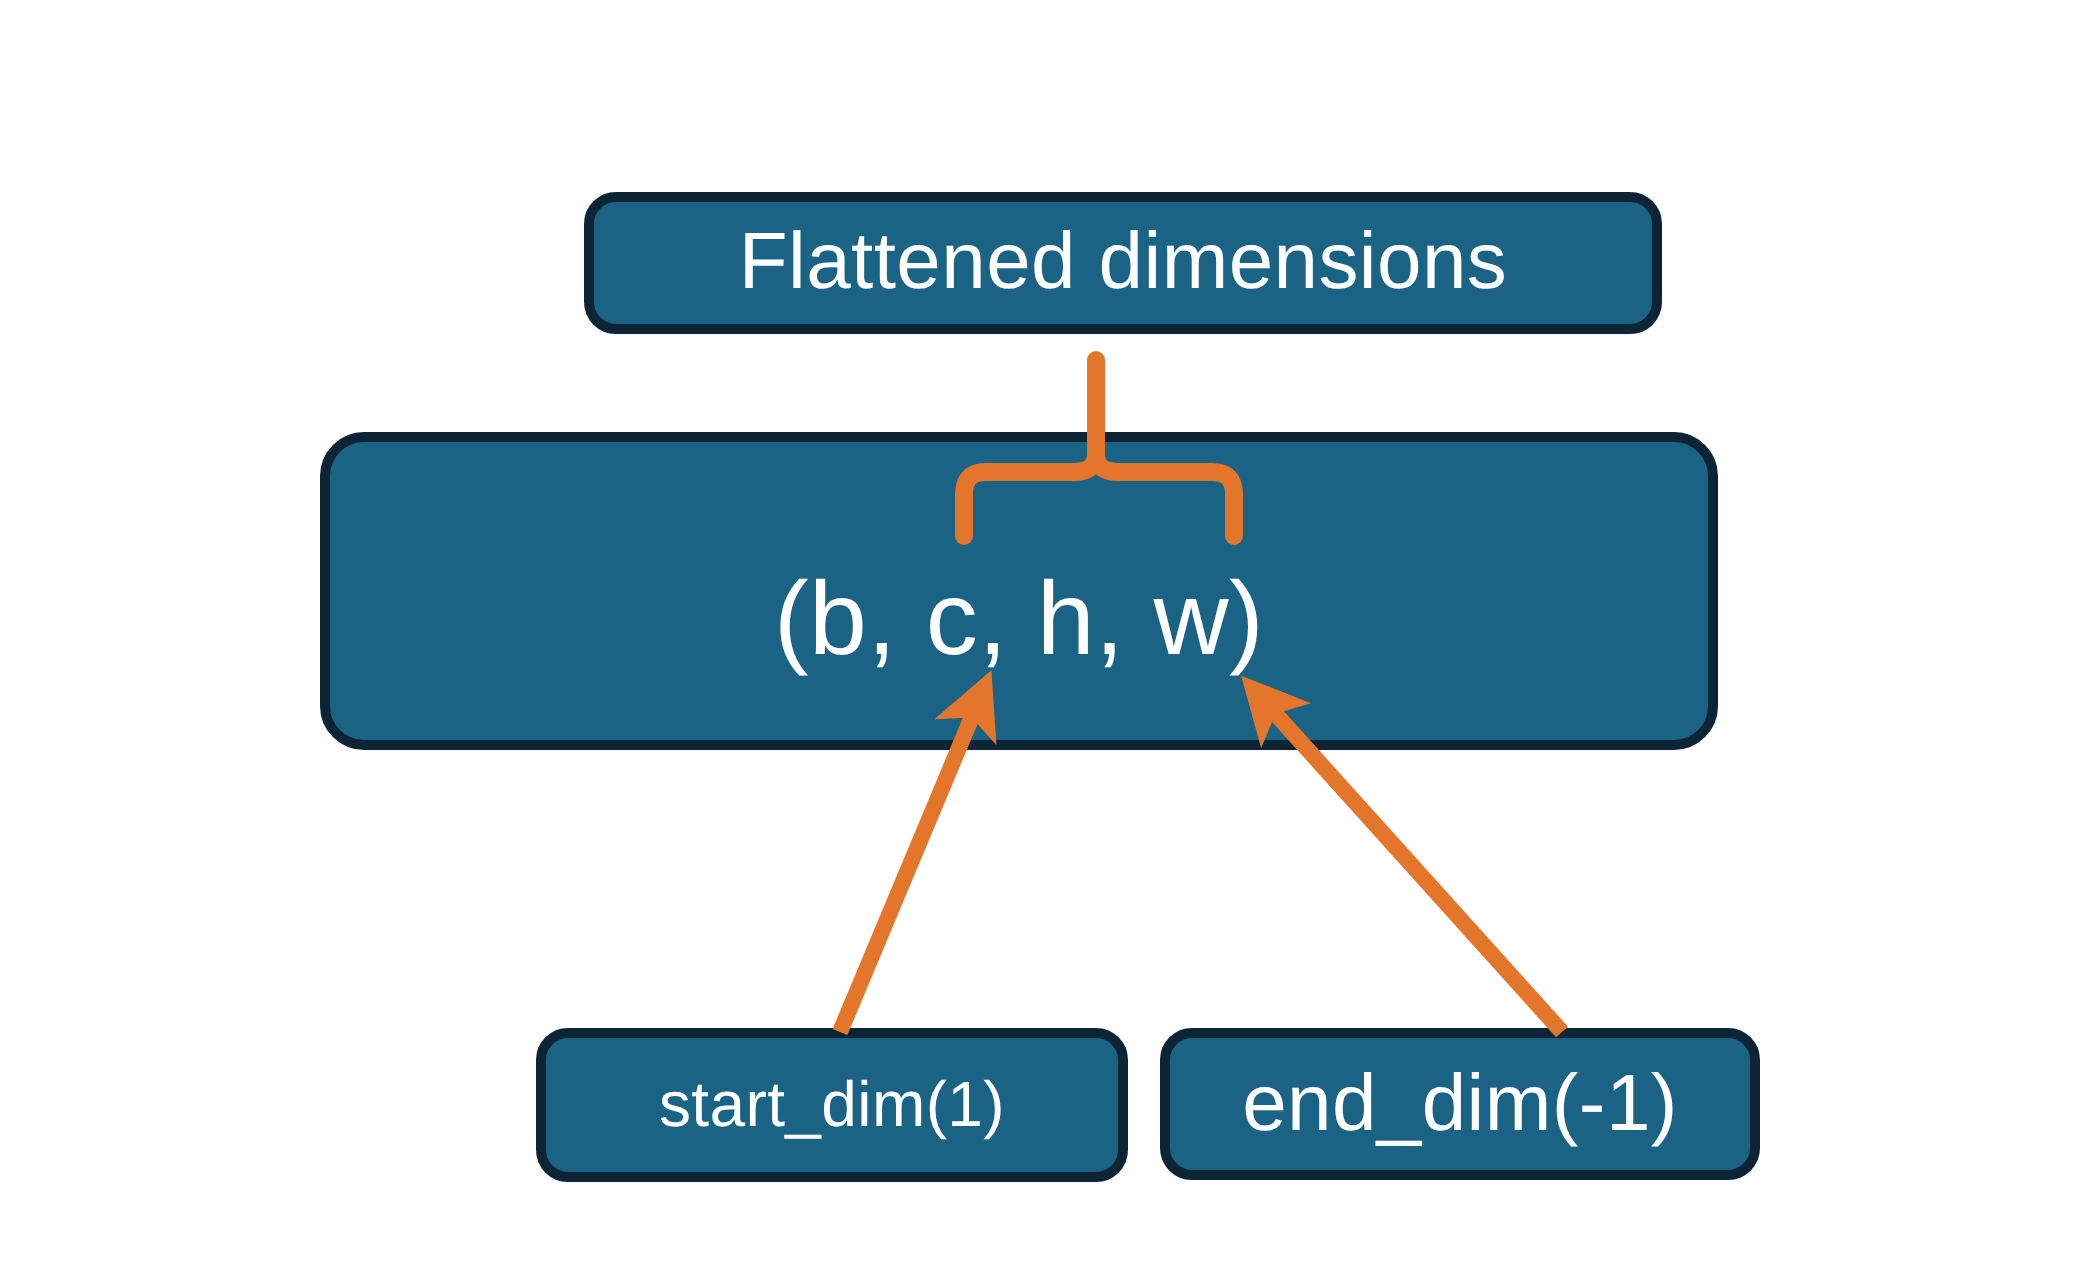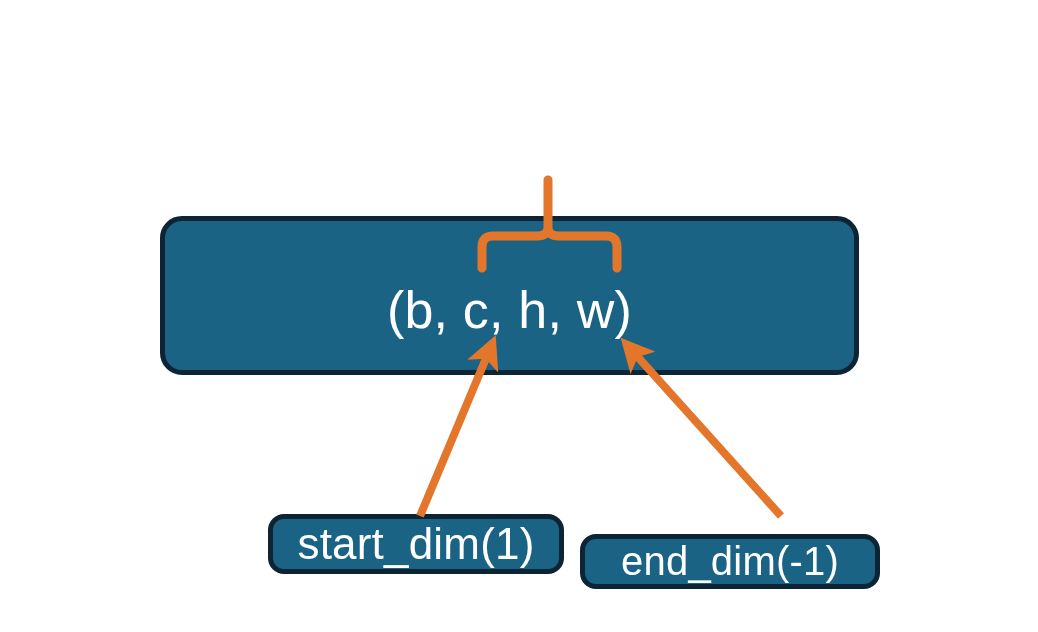--- a/index.html
+++ b/index.html
@@ -49,30 +49,29 @@
     z-index: 1;
   }
   #node-shape .node-label {
     position: relative;
     top: 14px;
   }
   #node-start {
     left: 268px;
     top: 514px;
     width: 296px;
-    height: 60px;
-    font-size: 44px;
+    height: 77px;
+    font-size: 32px;
   }
   #node-end {
     left: 580px;
     top: 514px;
     width: 300px;
-    height: 55px;
+    height: 76px;
     font-size: 40px;
-    margin-top: 20px;
   }
   .node-label {
     pointer-events: none;
   }
   #overlay-brace {
     position: absolute;
     left: 0;
     top: 0;
     width: 1038px;
     height: 632px;
@@ -87,20 +86,23 @@
     height: 632px;
     z-index: 4;
     pointer-events: none;
   }
 </style>
 </head>
 <body>
 
 <div id="canvas">
 
+  <div class="node" id="node-flattened">
+    <span class="node-label">Flattened dimensions</span>
+  </div>
 
   <div class="node" id="node-shape">
     <span class="node-label">(b, c, h, w)</span>
   </div>
 
   <div class="node" id="node-start">
     <span class="node-label">start_dim(1)</span>
   </div>
 
   <div class="node" id="node-end">

